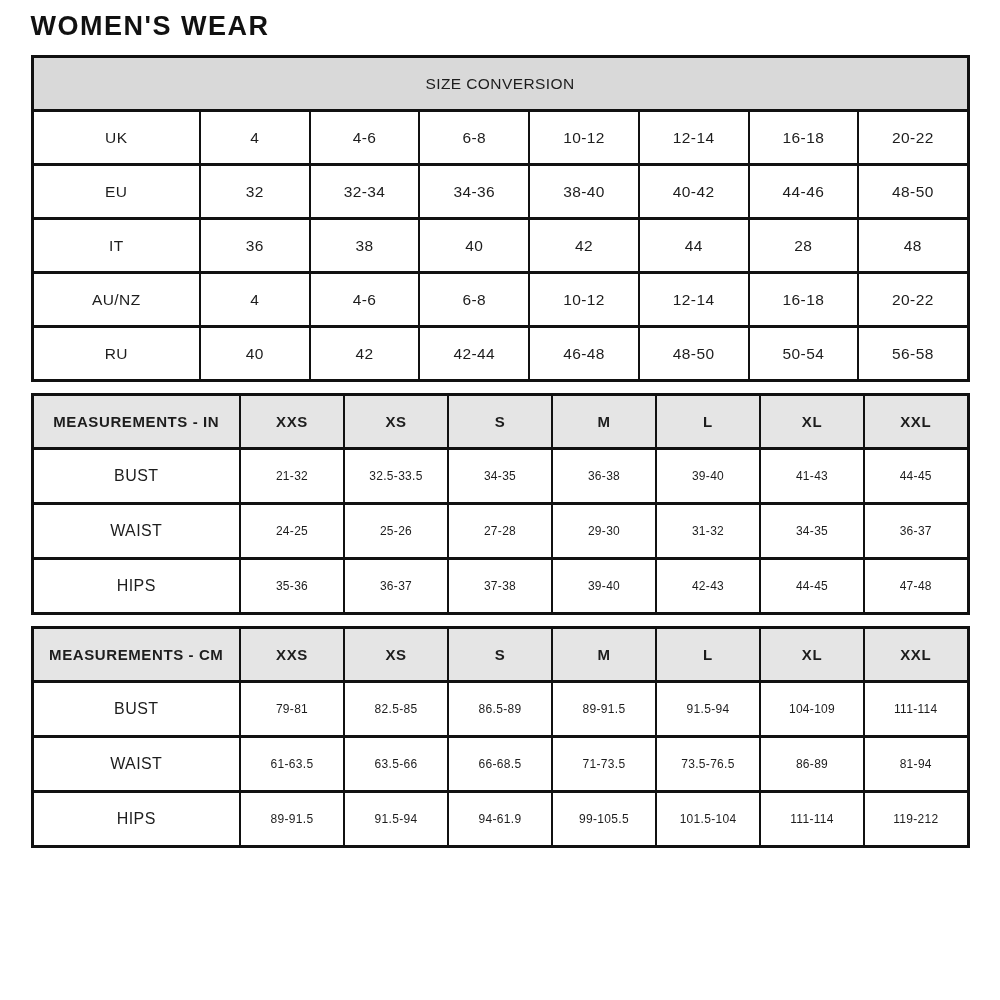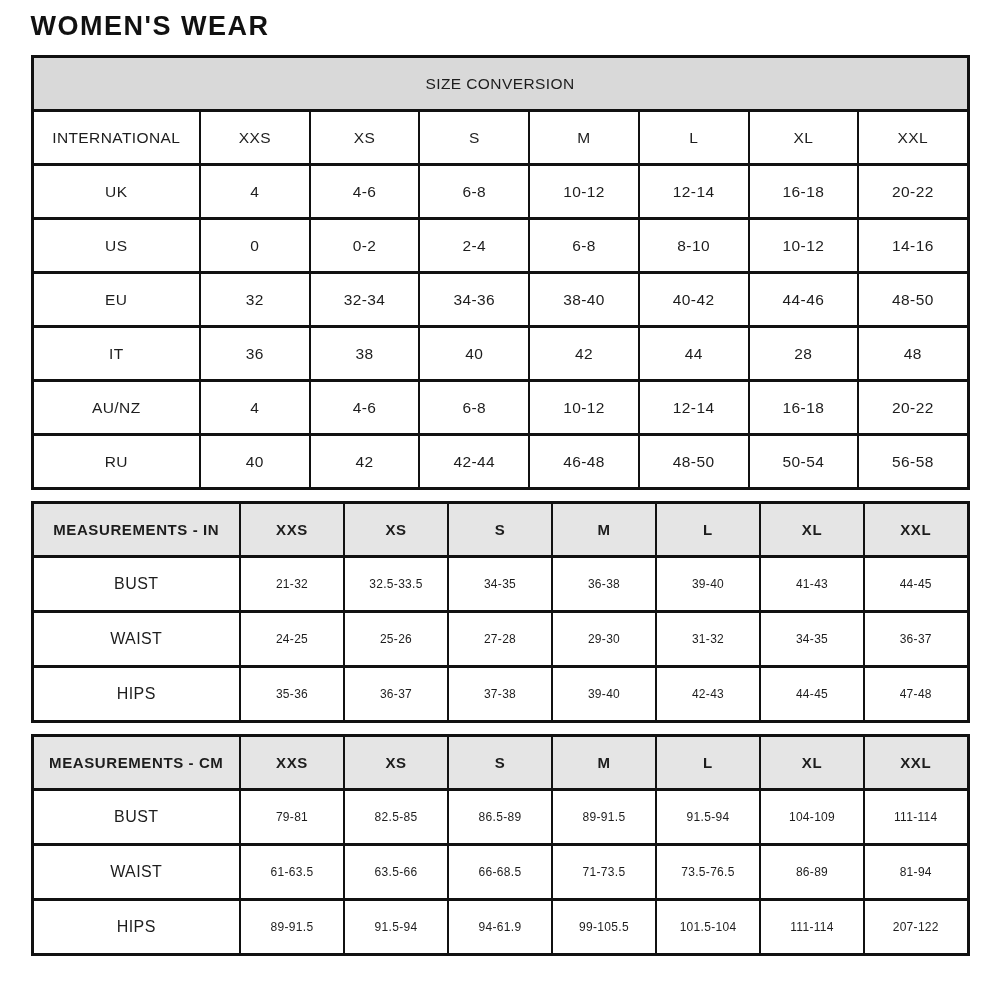--- a/index.html
+++ b/index.html
@@ -71,50 +71,30 @@
         <col>
         <col>
         <col>
         <col>
     </colgroup>
     <tbody>
       <tr>
         <td colspan="8" class="banner">SIZE CONVERSION</td>
       </tr>
       <tr>
-        <td>INTERNATIONAL</td>
-        <td>XXS</td>
-        <td>XS</td>
-        <td>S</td>
-        <td>M</td>
-        <td>L</td>
-        <td>XL</td>
-        <td>XXL</td>
-      </tr>
-      <tr>
         <td>UK</td>
         <td>4</td>
         <td>4-6</td>
         <td>6-8</td>
         <td>10-12</td>
         <td>12-14</td>
         <td>16-18</td>
         <td>20-22</td>
       </tr>
       <tr>
-        <td>US</td>
-        <td>0</td>
-        <td>0-2</td>
-        <td>2-4</td>
-        <td>6-8</td>
-        <td>8-10</td>
-        <td>10-12</td>
-        <td>14-16</td>
-      </tr>
-      <tr>
         <td>EU</td>
         <td>32</td>
         <td>32-34</td>
         <td>34-36</td>
         <td>38-40</td>
         <td>40-42</td>
         <td>44-46</td>
         <td>48-50</td>
       </tr>
       <tr>
@@ -248,18 +228,18 @@
         <td>81-94</td>
       </tr>
       <tr>
         <td class="row-label">HIPS</td>
         <td>89-91.5</td>
         <td>91.5-94</td>
         <td>94-61.9</td>
         <td>99-105.5</td>
         <td>101.5-104</td>
         <td>111-114</td>
-        <td>207-122</td>
+        <td>119-212</td>
       </tr>
     </tbody>
   </table>
 
 </div>
 
 </body></html>

